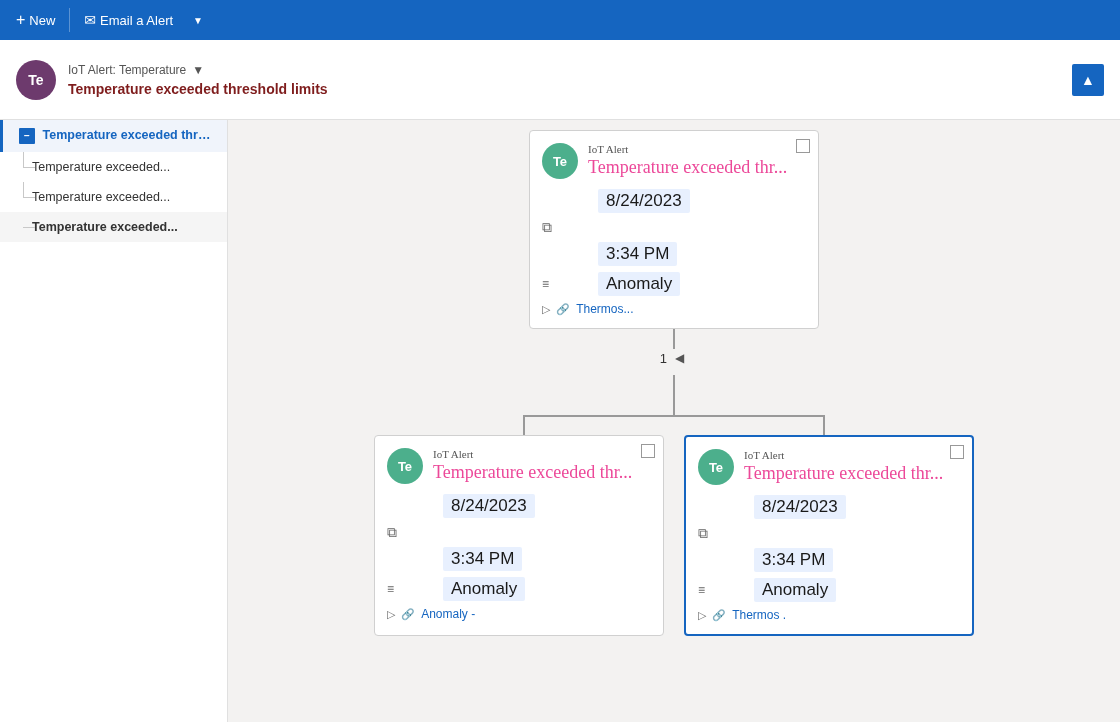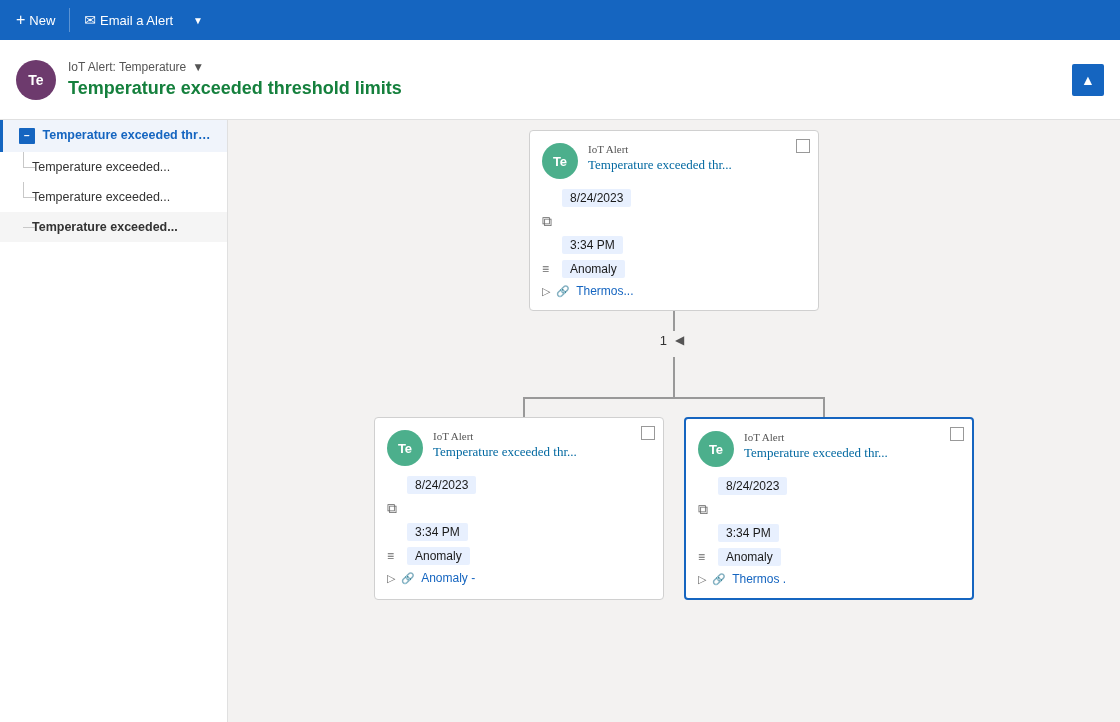--- a/index.html
+++ b/index.html
@@ -72,23 +72,23 @@
       align-items: center;
       gap: 6px;
       background: transparent;
       border: none;
       cursor: pointer;
       font-size: 12px;
       color: #555;
       margin-bottom: 4px;
     }
     .header-title {
-      font-size: 18px;
+      font-size: 14px;
       font-weight: 600;
-      color: #15803d;
+      color: #7f1d1d;
     }
     .header-collapse-btn {
       width: 32px;
       height: 32px;
       background: #1565c0;
       border: none;
       cursor: pointer;
       color: white;
       display: flex;
       align-items: center;
@@ -218,42 +218,43 @@
       font-weight: 600;
       flex-shrink: 0;
     }
     .card-title-area { flex: 1; font-family: Liberation Serif, serif; }
     .card-type {
       font-size: 11px;
       color: #555;
       margin-bottom: 2px;
     }
     .card-name {
-      font-size: 13px;
-      color: #0369a1;
+      font-size: 18px;
+      color: #ec4899;
       font-weight: 500;
       cursor: pointer;
     }
     .card-field {
       display: flex;
       align-items: center;
       margin-bottom: 6px;
     }
     .card-field-icon {
       width: 20px;
       flex-shrink: 0;
       color: #666;
       font-size: 12px;
     }
     .card-field-value {
       background: #e8f0fe;
       color: #1a1a1a;
-      font-size: 12px;
+      font-size: 17px;
       padding: 2px 8px;
       border-radius: 2px;
+      margin-left: 36px;
     }
     .card-field-value.anomaly {
       background: #e8f0fe;
     }
     .card-footer {
       display: flex;
       align-items: center;
       gap: 6px;
       margin-top: 4px;
     }

